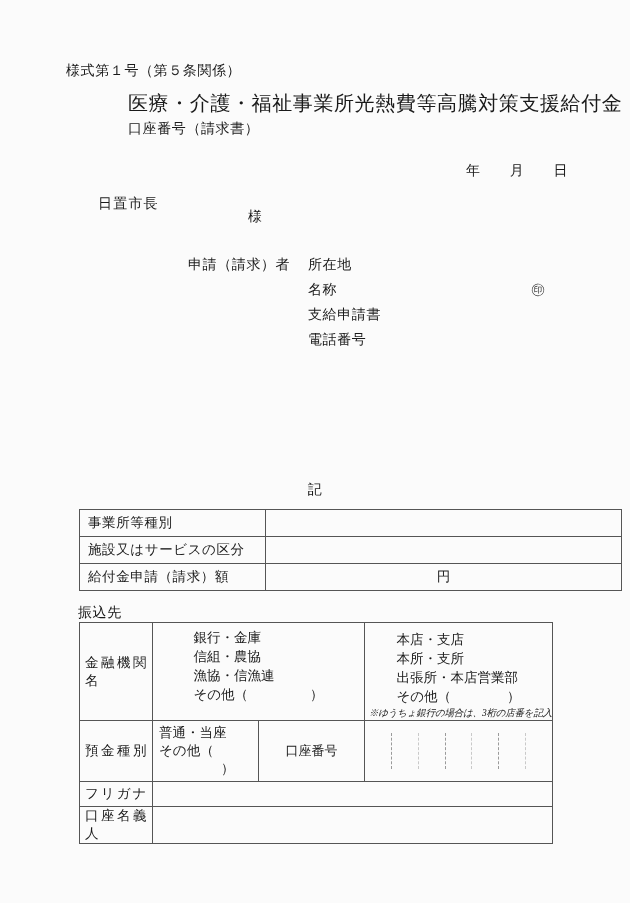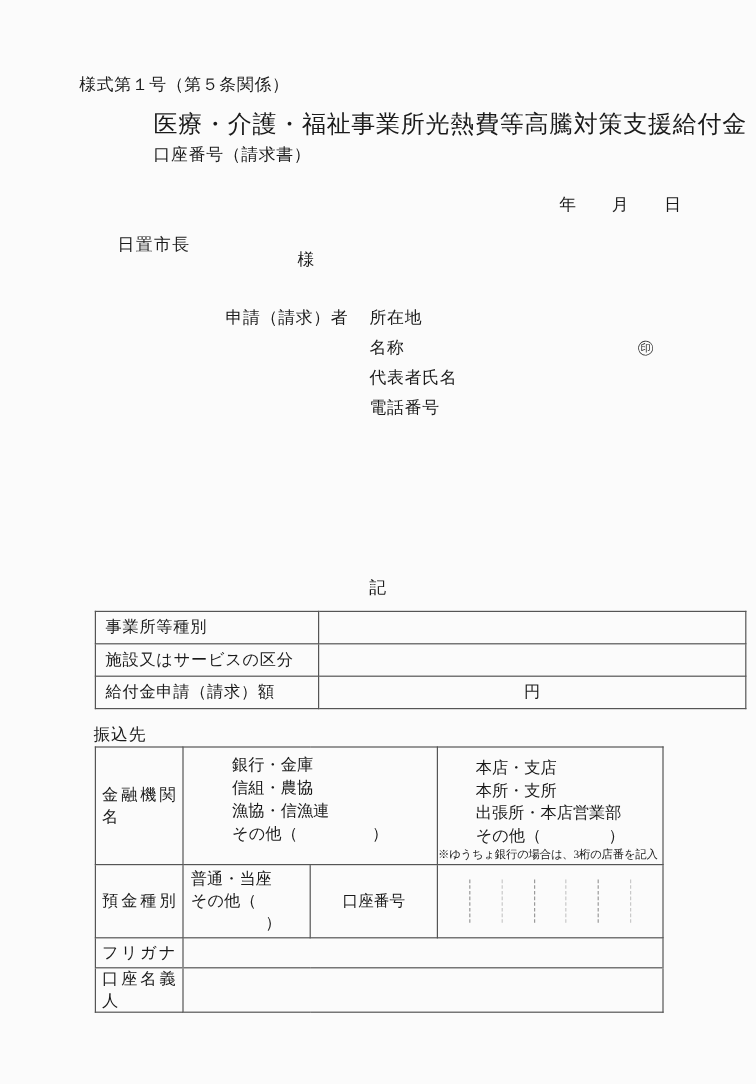--- a/index.html
+++ b/index.html
@@ -67,21 +67,21 @@
   .vlbl { width: 72px; text-align: center; letter-spacing: 0.6px; }
   .just { display: block; text-align: justify; text-align-last: justify;
           padding: 0 5px; }
 
   .kinds { padding: 5px 0 16px 0; }
   .kinds .inner { display: inline-block; text-align: left; line-height: 19px; font-size: 13.5px; }
   .bank-cell   { width: 211px; text-align: center; }
   .branch-cell { width: 187px; text-align: center; padding: 5px 0 0 0; }
   .branch-cell .inner { display: inline-block; text-align: left; line-height: 19px; font-size: 13.5px; }
   .note { display: block; font-size: 9.5px; letter-spacing: -0.2px;
-          text-align: left; margin-top: 1px; line-height: 12px; }
+          text-align: right; margin-top: 1px; line-height: 12px; font-style: italic; }
 
   .deposit-cell { padding: 3px 0 3px 6px; line-height: 18px; font-size: 13.5px; }
   .acct-lbl { width: 57px; text-align: center; font-size: 13px; }
 
   .digit-row { display: flex; height: 100%; }
   .digit {
     flex: 1 1 0;
     border-right: 1px dashed #9a9a9a;
     height: 36px;
   }
@@ -102,21 +102,21 @@
   <div class="line title-2">口座番号（請求書）</div>
 
   <div class="line date-line">年　　月　　日</div>
 
   <div class="line addressee">日置市長</div>
   <div class="line addressee-sama">様</div>
 
   <div class="line applicant-label">申請（請求）者</div>
   <div class="line app-f1">所在地</div>
   <div class="line app-f2">名称</div>
-  <div class="line app-f3">代表者氏名</div>
+  <div class="line app-f3">支給申請書</div>
   <div class="line app-f4">電話番号</div>
   <div class="line seal">㊞</div>
 
 
   <div class="ki">記</div>
 
   <table id="table-detail">
     <tbody>
       <tr>
         <td class="lbl">事業所等種別</td>

